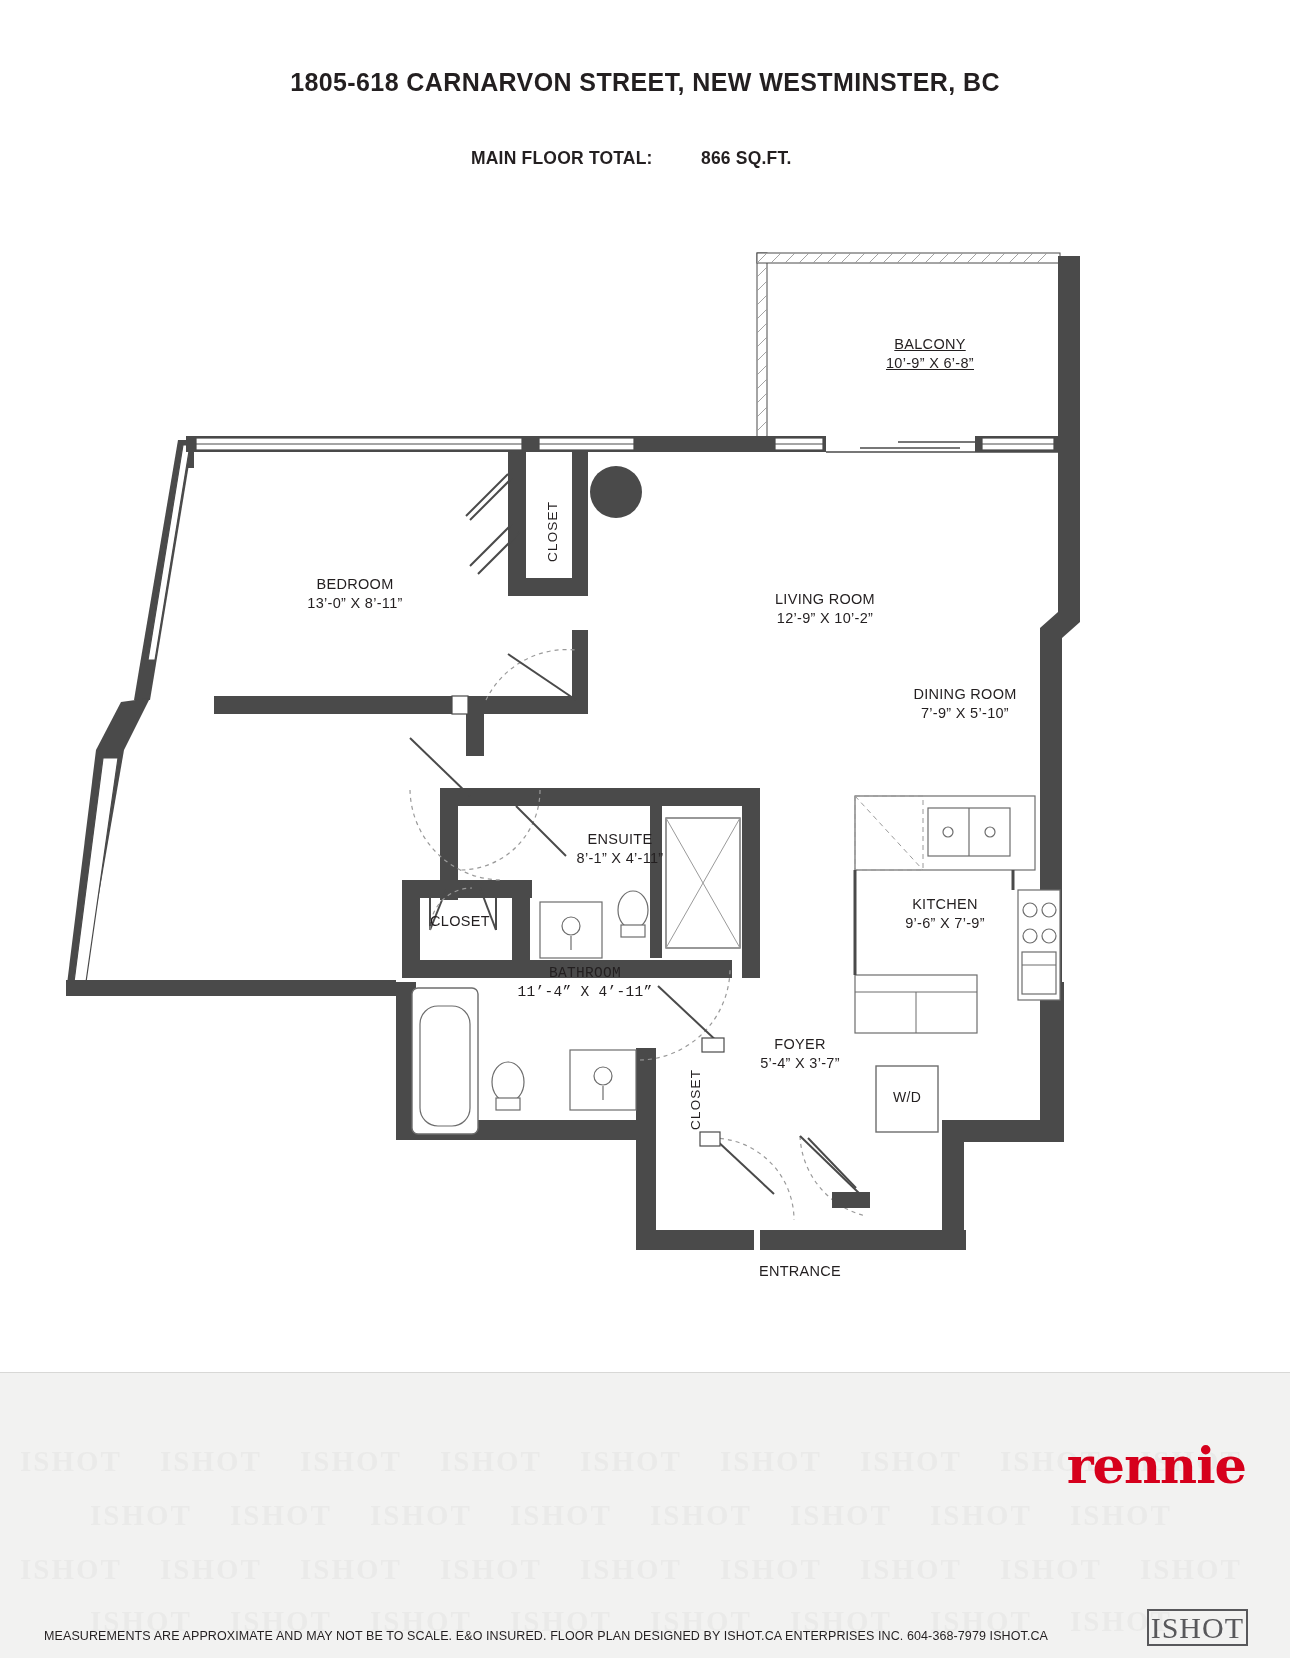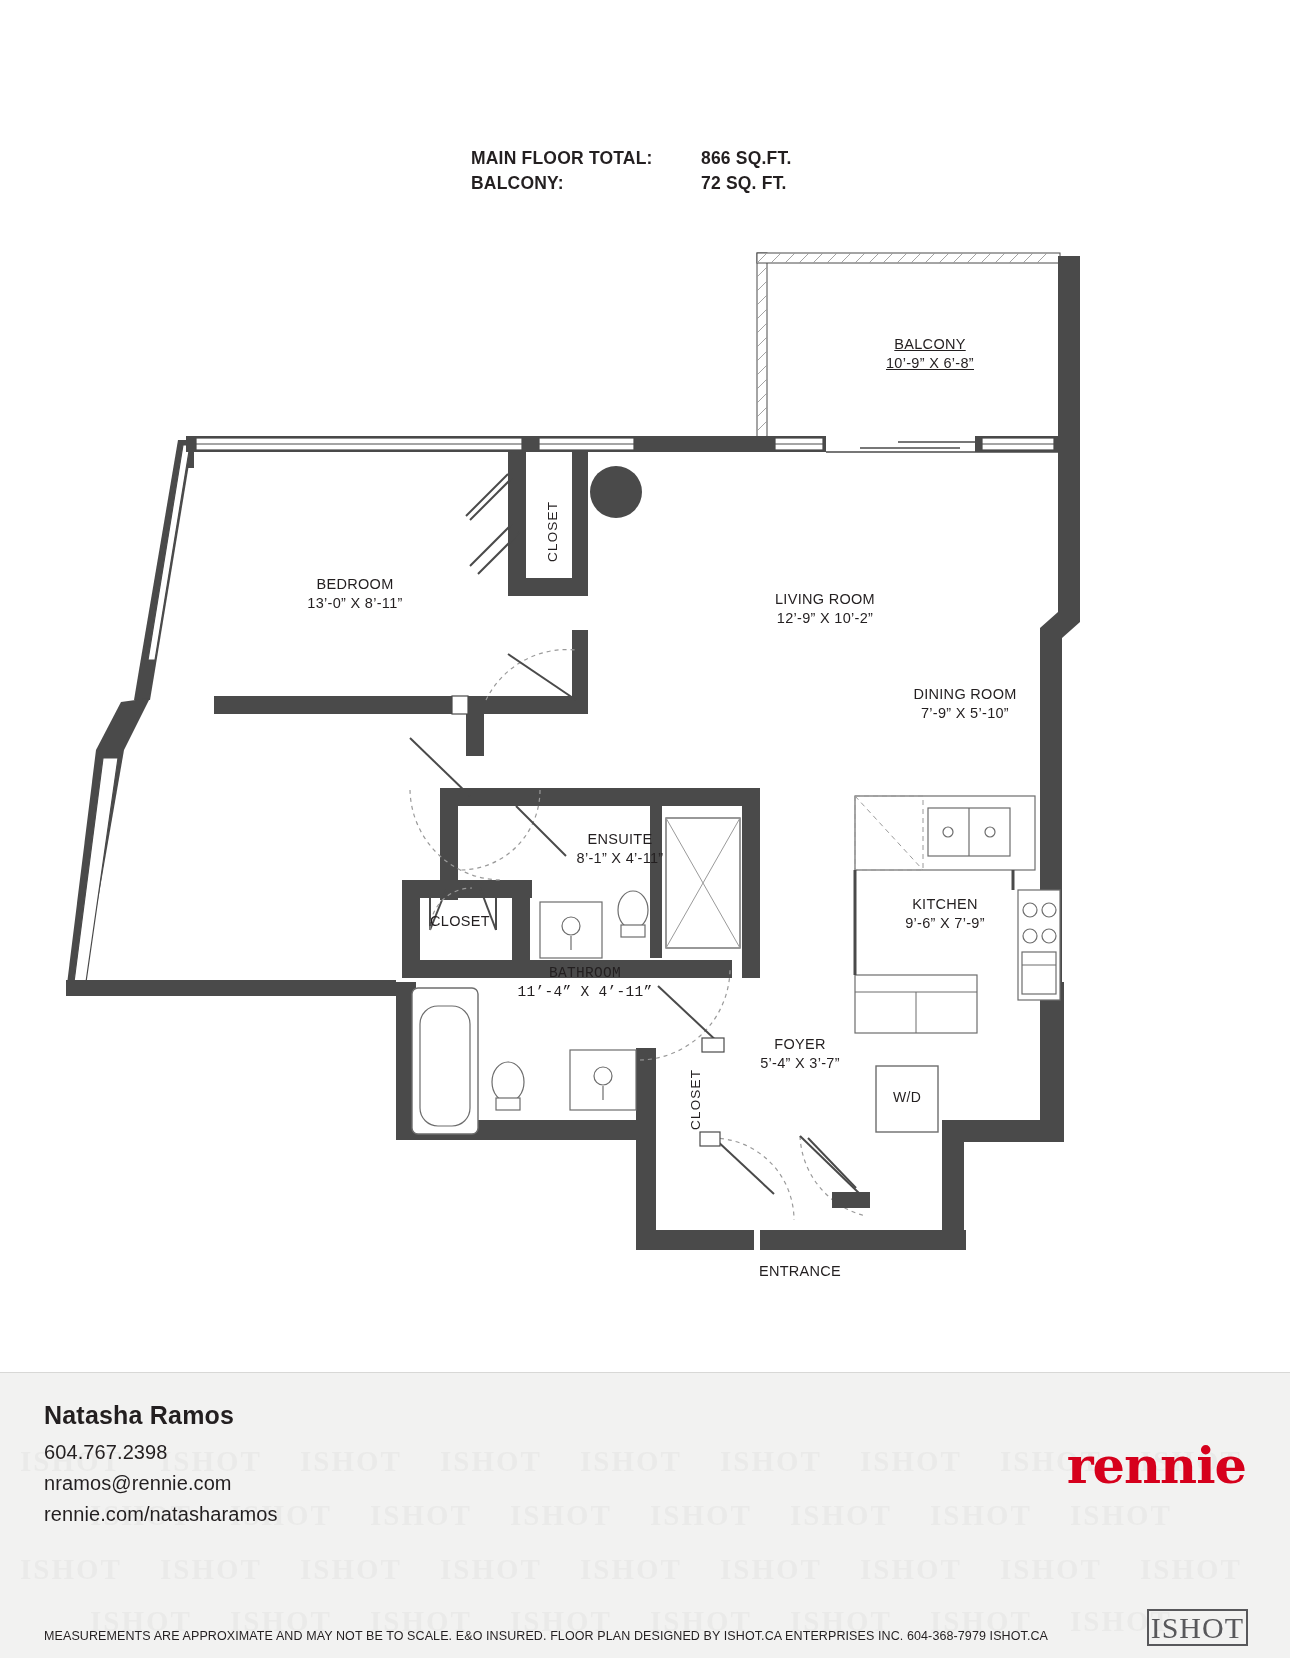--- a/index.html
+++ b/index.html
@@ -192,29 +192,26 @@
     line-height: 17px;
     letter-spacing: 0.1px;
     color: #231f20;
   }
 </style>
 </head>
 <body>
 
 <div class="page">
 
+  <div class="title">1805-618 CARNARVON STREET, NEW WESTMINSTER, BC</div>
 
   <div class="totals">
     <div class="row">
       <div class="lbl">MAIN FLOOR TOTAL:</div>
       <div class="val">866 SQ.FT.</div>
-    </div>
-    <div class="row">
-      <div class="lbl">BALCONY:</div>
-      <div class="val">72 SQ. FT.</div>
     </div>
   </div>
 
   <div class="plan">
     <svg width="1290" height="1080" viewBox="0 0 1290 1080" xmlns="http://www.w3.org/2000/svg">
       <g fill="none" stroke="#231f20">
 
         <g stroke="#8b8b8b" stroke-width="1">
           <rect x="757" y="23" width="10" height="198" fill="#ffffff" stroke="#4a4a4a"></rect>
           <rect x="757" y="23" width="303" height="10" fill="#ffffff" stroke="#4a4a4a"></rect>
@@ -536,26 +533,20 @@
       <span style="left:90px;  top:232px;">ISHOT</span>
       <span style="left:230px; top:232px;">ISHOT</span>
       <span style="left:370px; top:232px;">ISHOT</span>
       <span style="left:510px; top:232px;">ISHOT</span>
       <span style="left:650px; top:232px;">ISHOT</span>
       <span style="left:790px; top:232px;">ISHOT</span>
       <span style="left:930px; top:232px;">ISHOT</span>
       <span style="left:1070px;top:232px;">ISHOT</span>
     </div>
 
-    <div class="agent">
-      <div class="nm">Natasha Ramos</div>
-      <div class="ln">604.767.2398</div>
-      <div class="ln">nramos@rennie.com</div>
-      <div class="ln">rennie.com/natasharamos</div>
-    </div>
 
     <div class="rennie">rennie</div>
 
     <div class="ishot">
       <span class="bx">ISHOT</span>
     </div>
 
     <div class="disclaimer">
       <div>MEASUREMENTS ARE APPROXIMATE AND MAY NOT BE TO SCALE. E&amp;O INSURED. FLOOR PLAN DESIGNED BY ISHOT.CA ENTERPRISES INC. 604-368-7979  ISHOT.CA</div>
     </div>

